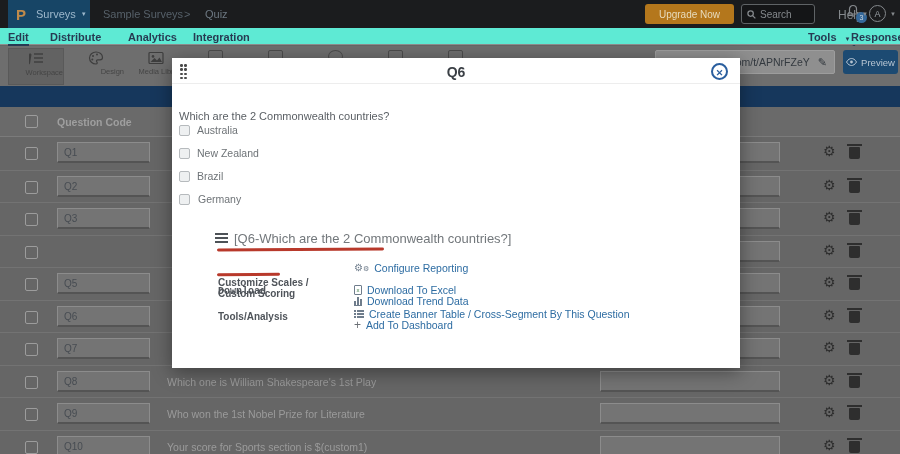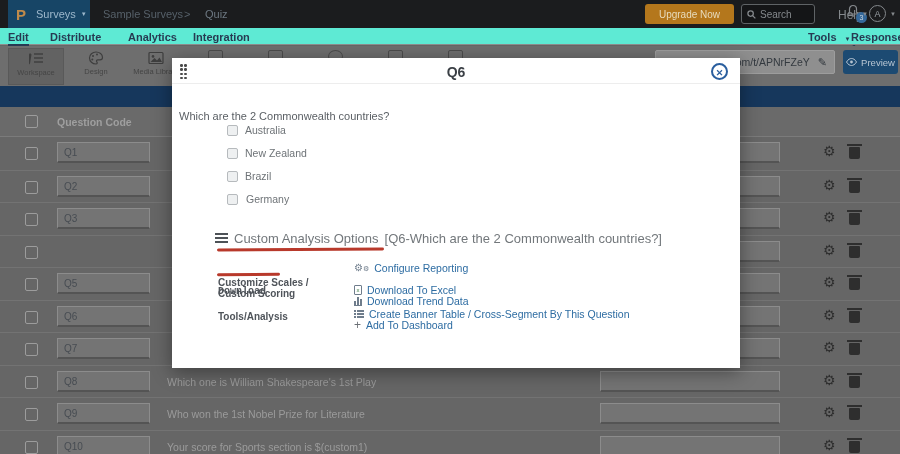--- a/index.html
+++ b/index.html
@@ -29,21 +29,21 @@
   
   .menubar { position:absolute; left:0; top:28px; width:900px; height:17px; background:#5eead4; border-bottom:1px solid #8d8d8d; }
   .mitem { position:absolute; top:3px; font-size:11px; font-weight:bold; color:#273a52; }
   .mitem.active { border-bottom:2px solid #273a52; padding-bottom:1px; }
   .m0{left:8px;} .m1{left:50px;} .m2{left:128px;} .m3{left:193px;}
   .tools { position:absolute; left:808px; top:3px; font-size:11px; font-weight:bold; color:#273a52; }
   .resp { position:absolute; left:851px; top:3px; font-size:11px; font-weight:bold; color:#273a52; }
 
   
   .toolbar { position:absolute; left:0; top:46px; width:900px; height:40px; background:#6e6e6e; }
-  .tile { position:absolute; top:2px; width:56px; height:37px; text-align:center; }
+  .tile { position:absolute; top:2px; width:56px; height:37px; text-align:right; }
   .tile.active { background:#626262; border:1px solid #595959; }
   .tico { display:block; margin:3px auto 0; color:#3e3e3e; }
   .tlabel { display:block; font-size:7.5px; color:#454545; margin-top:2px; }
   .stub { position:absolute; top:4px; width:15px; height:13px; border:1px solid #4c4c4c; border-radius:2px; }
   .urlchip { position:absolute; left:655px; top:4px; width:180px; height:24px; background:#8f8f8f; border:1px solid #9d9d9d;
              border-radius:2px; font-size:10.5px; color:#33393f; display:flex; align-items:center; justify-content:flex-end; padding:0 7px; gap:8px; }
   .pencil { font-size:11px; color:#33393f; }
   .previewbtn { position:absolute; left:843px; top:4px; width:55px; height:24px; background:#1c4a72; border:none; border-radius:3px;
                 color:#b7c5d2; font-size:9.5px; display:flex; align-items:center; justify-content:center; gap:4px; }
 
@@ -71,21 +71,21 @@
   
   .modal { position:absolute; left:172px; top:58px; width:568px; height:310px; background:#fff;
            box-shadow:0 4px 18px rgba(0,0,0,0.4); }
   .mhead { position:absolute; left:0; top:0; width:568px; height:26px; border-bottom:1px solid #ededed; }
   .mtitle { position:absolute; left:0; top:6px; width:568px; text-align:center; font-size:14px; font-weight:bold; color:#3a3f45; }
   .drag { position:absolute; left:8px; top:6px; width:9px; height:15px; display:grid; grid-template-columns:2.5px 2.5px; gap:1.8px; }
   .drag i { width:2.5px; height:2.5px; background:#4a4a4a; border-radius:50%; }
   .mclose { position:absolute; right:12px; top:5px; width:17px; height:17px; border:2px solid #2a5e9e; border-radius:50%;
             color:#2a5e9e; font-size:9px; font-weight:bold; text-align:center; line-height:16px; cursor:pointer; }
   .mquestion { position:absolute; left:7px; top:52px; font-size:11px; color:#5a5f64; }
-  .opt { position:absolute; left:7px; height:14px; display:flex; align-items:center; gap:7px;margin-left:48px; }
+  .opt { position:absolute; left:7px; height:14px; display:flex; align-items:center; gap:7px; }
   .o0{top:65px;} .o1{top:88px;} .o2{top:111px;} .o3{top:134px;gap:8px;}
   .cbm { width:11px; height:11px; background:#eef0f1; border:1px solid #b6babd; border-radius:2px; }
   .olabel { font-size:10.5px; color:#6e7377; }
 
   .ahead { position:absolute; left:43px; top:173px; font-size:13px; color:#72777b; display:flex; align-items:center; gap:6px; }
   .ahead b { font-weight:normal; }
   .listico { display:inline-block; position:relative; width:13px; height:11px; }
   .listico i { position:absolute; left:0; width:13px; height:2px; background:#4d5257; }
   .listico i:nth-child(1){top:0;} .listico i:nth-child(2){top:4px;} .listico i:nth-child(3){top:8px;}
   .redline { position:absolute; height:3px; background:#b8392b; border-radius:2px; transform:rotate(-0.4deg); }
@@ -319,21 +319,20 @@
       <span class="cbm"></span>
       <span class="olabel">Germany</span>
     </div>
 
     <div class="ahead">
       <span class="listico">
           <i></i>
           <i></i>
           <i></i>
         </span>
-      <b>Custom Analysis Options</b>
       <b>[Q6-Which are the 2 Commonwealth countries?]</b>
     </div>
     <div class="redline rlA"></div>
     <div class="redline rlB"></div>
 
     <div class="glabel g0">Customize Scales / Custom Scoring</div>
     <div class="glabel g1">Download</div>
     <div class="glabel g2">Tools/Analysis</div>
 
     <a class="alink k0" href="#">

